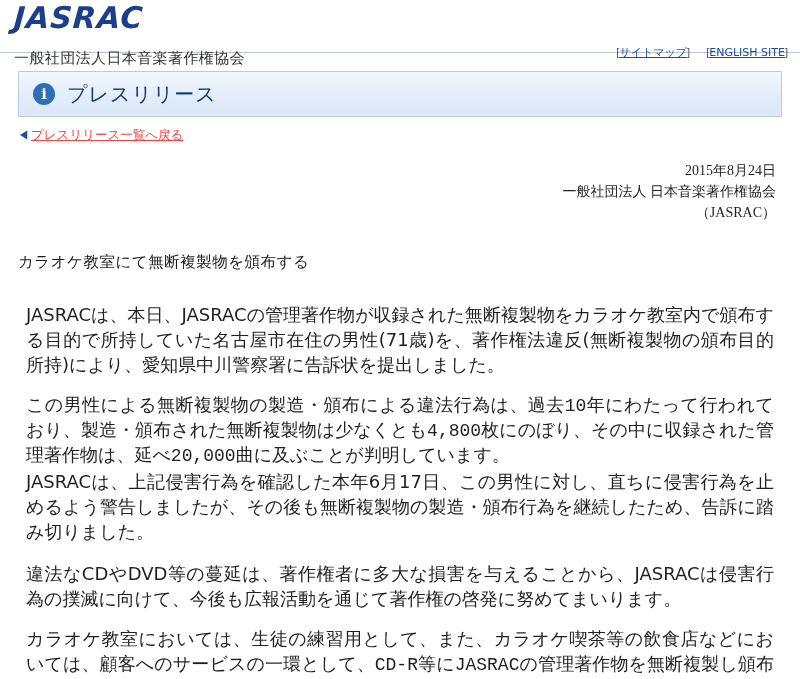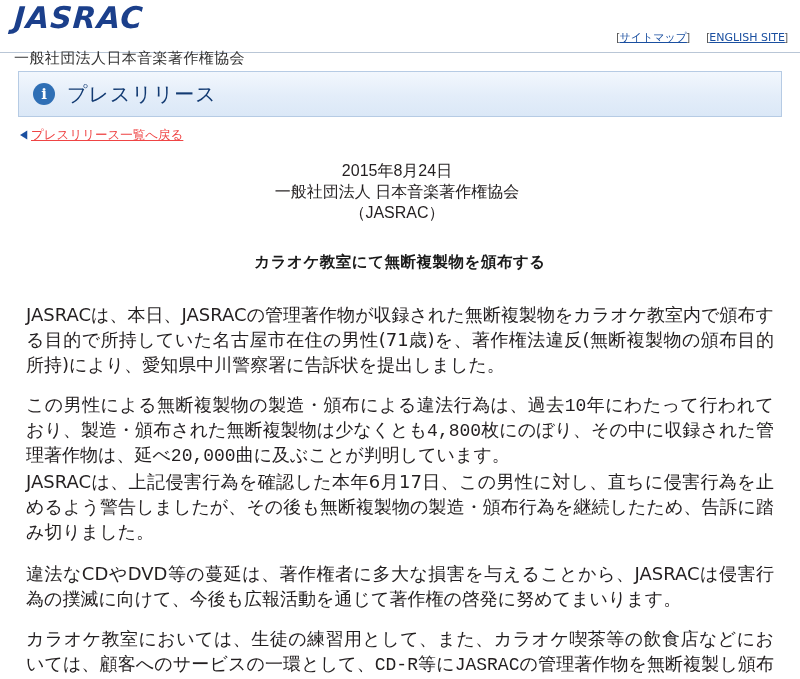--- a/index.html
+++ b/index.html
@@ -40,21 +40,21 @@
   .logo-sub {
     font-size: 15px;
     color: #333;
     letter-spacing: 0.4px;
     margin-top: 15px;
     font-family: "DejaVu Sans", sans-serif;
   }
   .header-links {
     position: absolute;
     right: 12px;
-    top: 30px;
+    top: 45px;
     font-size: 11px;
     color: #444;
   }
   .header-links .hl {
     color: #1a4fa0;
     text-decoration: underline;
     cursor: pointer;
     font-family: "DejaVu Sans", sans-serif;
   }
   .header-links .brk { color: #555; }
@@ -112,34 +112,33 @@
   .back-link {
     color: #ef4444;
     text-decoration: underline;
     cursor: pointer;
     font-family: "DejaVu Sans", sans-serif;
   }
 
   
   .meta {
     margin-top: 16px;
-    text-align: center;
-    font-size: 16px;
+    text-align: right;
+    font-size: 14px;
     line-height: 21px;
     color: #231f20;
-    font-family: Liberation Sans, sans-serif;
+    font-family: Liberation Serif, serif;
     padding-right: 6px;
   }
 
   
   .headline {
     margin-top: 26px;
-    text-align: center;
     font-size: 15.5px;
-    font-weight: bold;
+    font-weight: normal;
     line-height: 27px;
     color: #1a1a1a;
     font-family: "DejaVu Sans", sans-serif;
     letter-spacing: 0.5px;
   }
 
   
   .body-copy {
     margin-top: 26px;
     padding: 0 8px;

